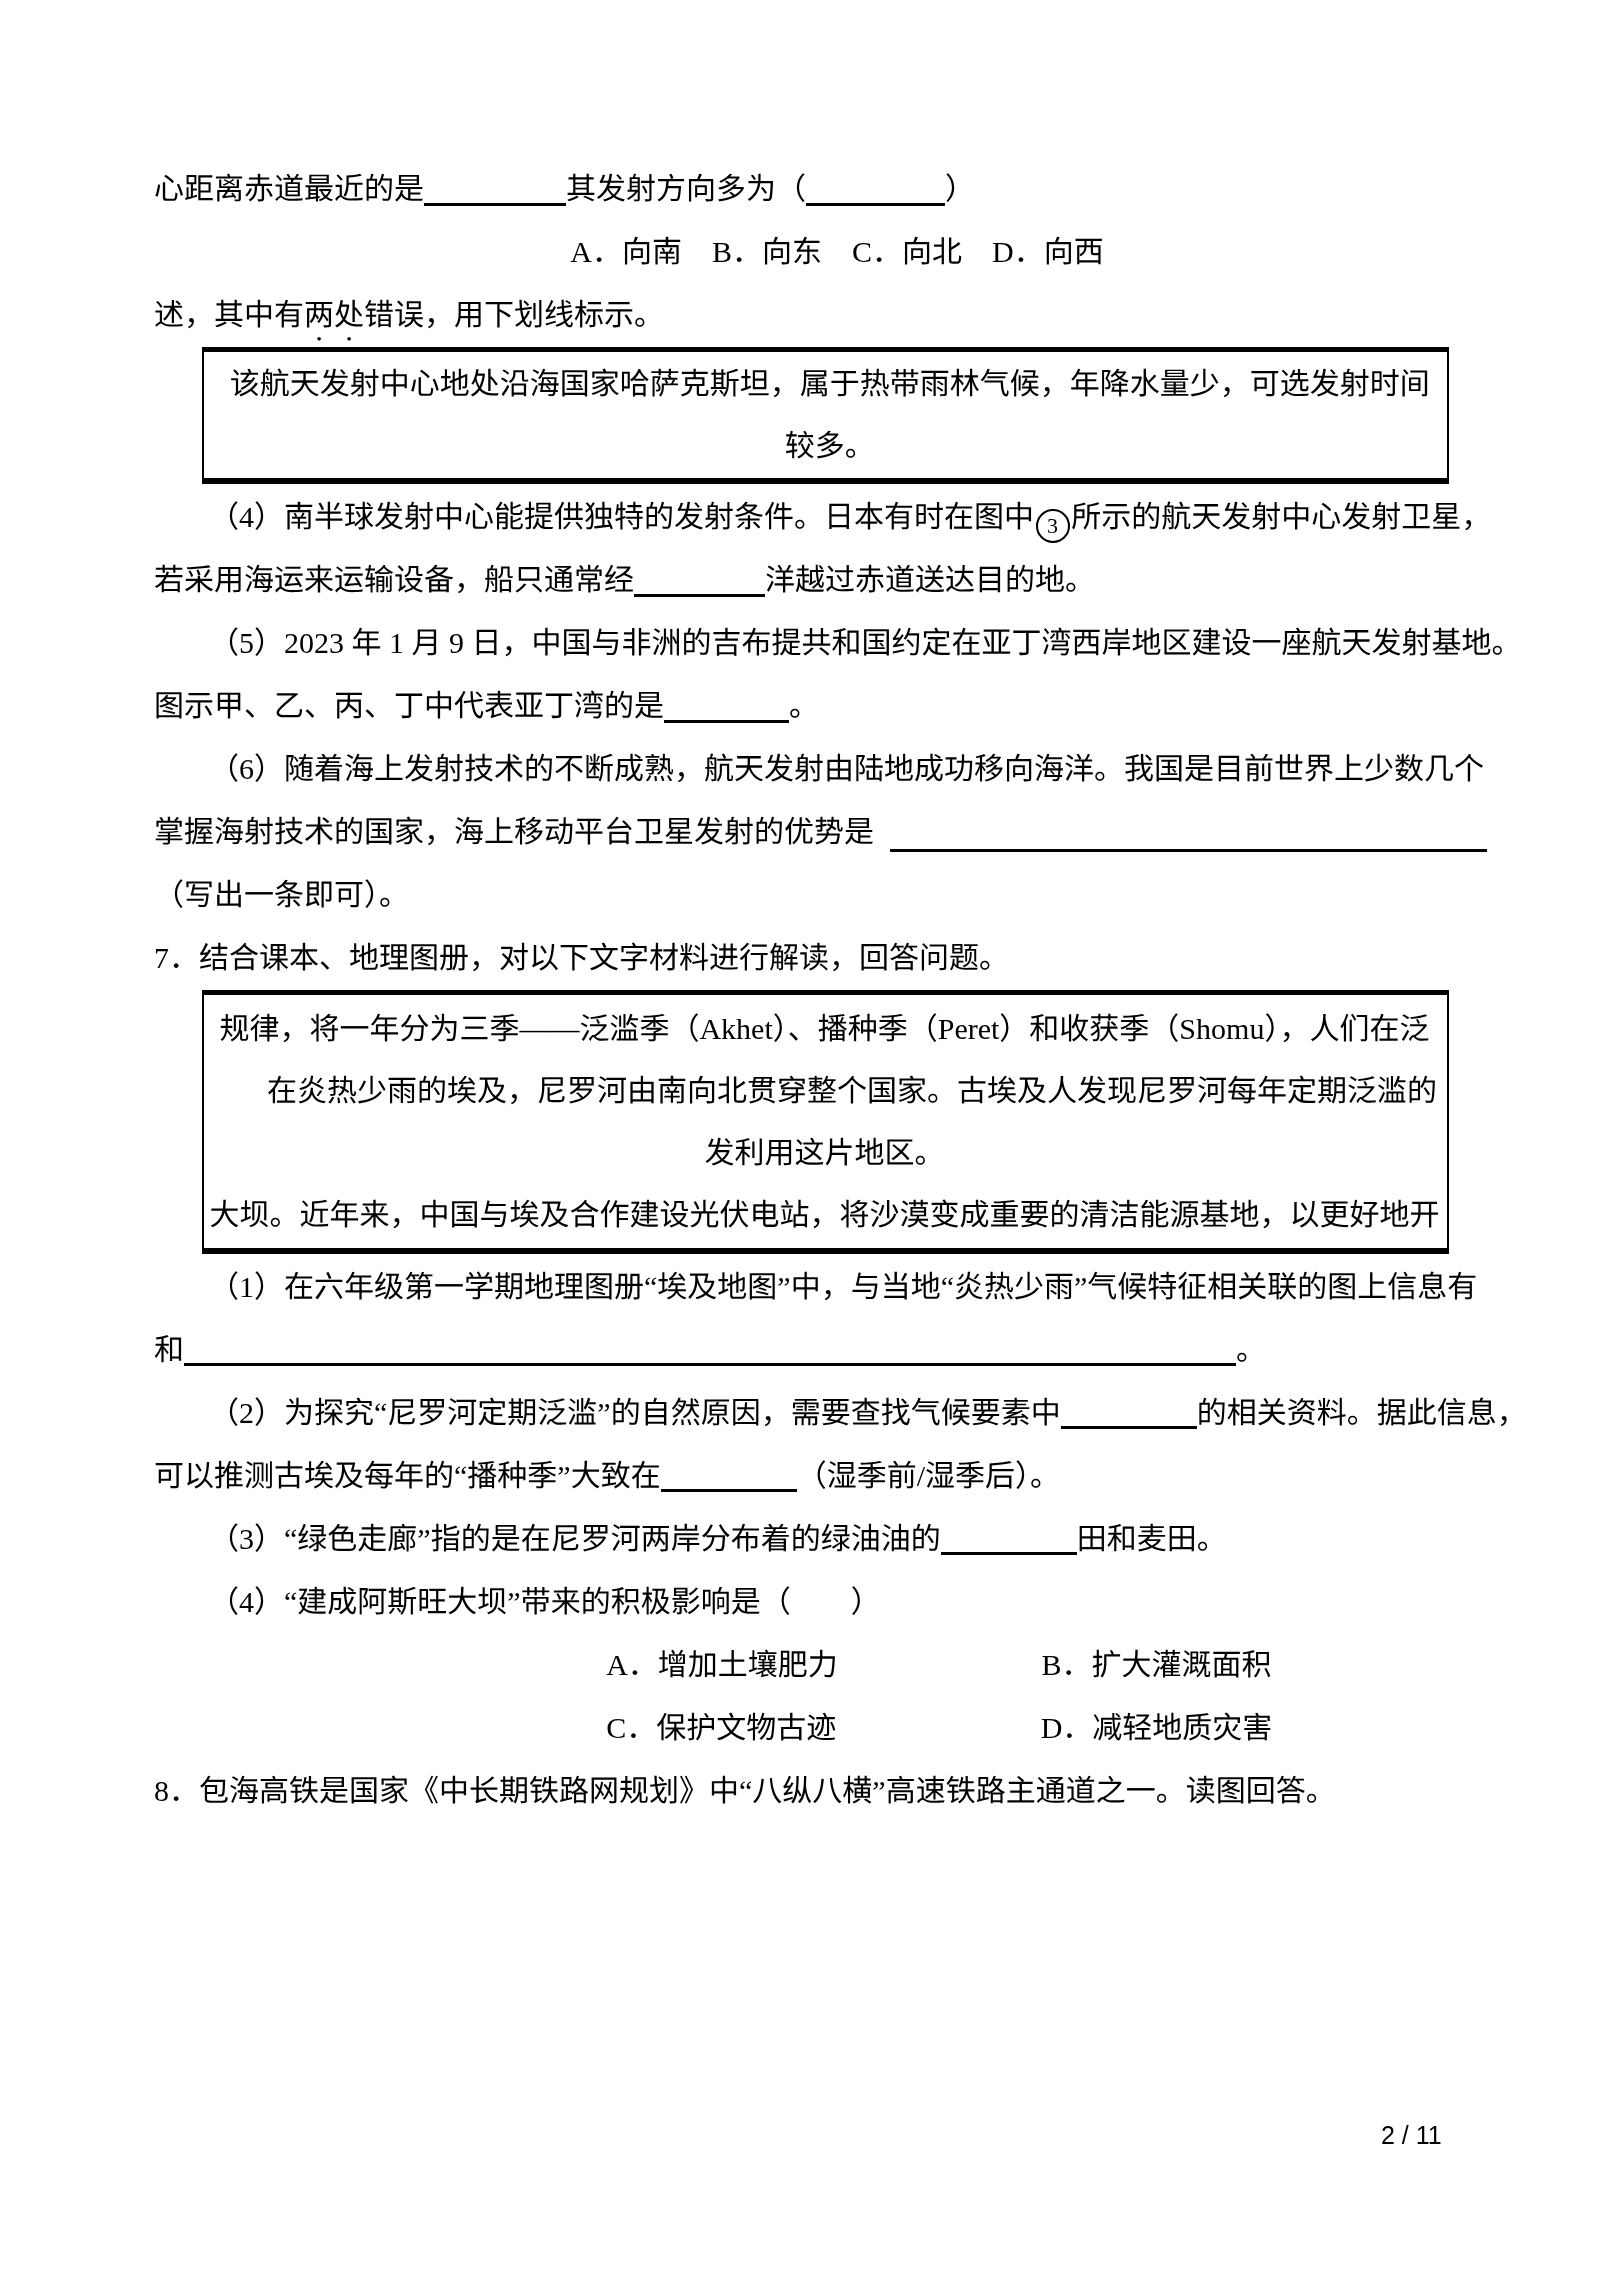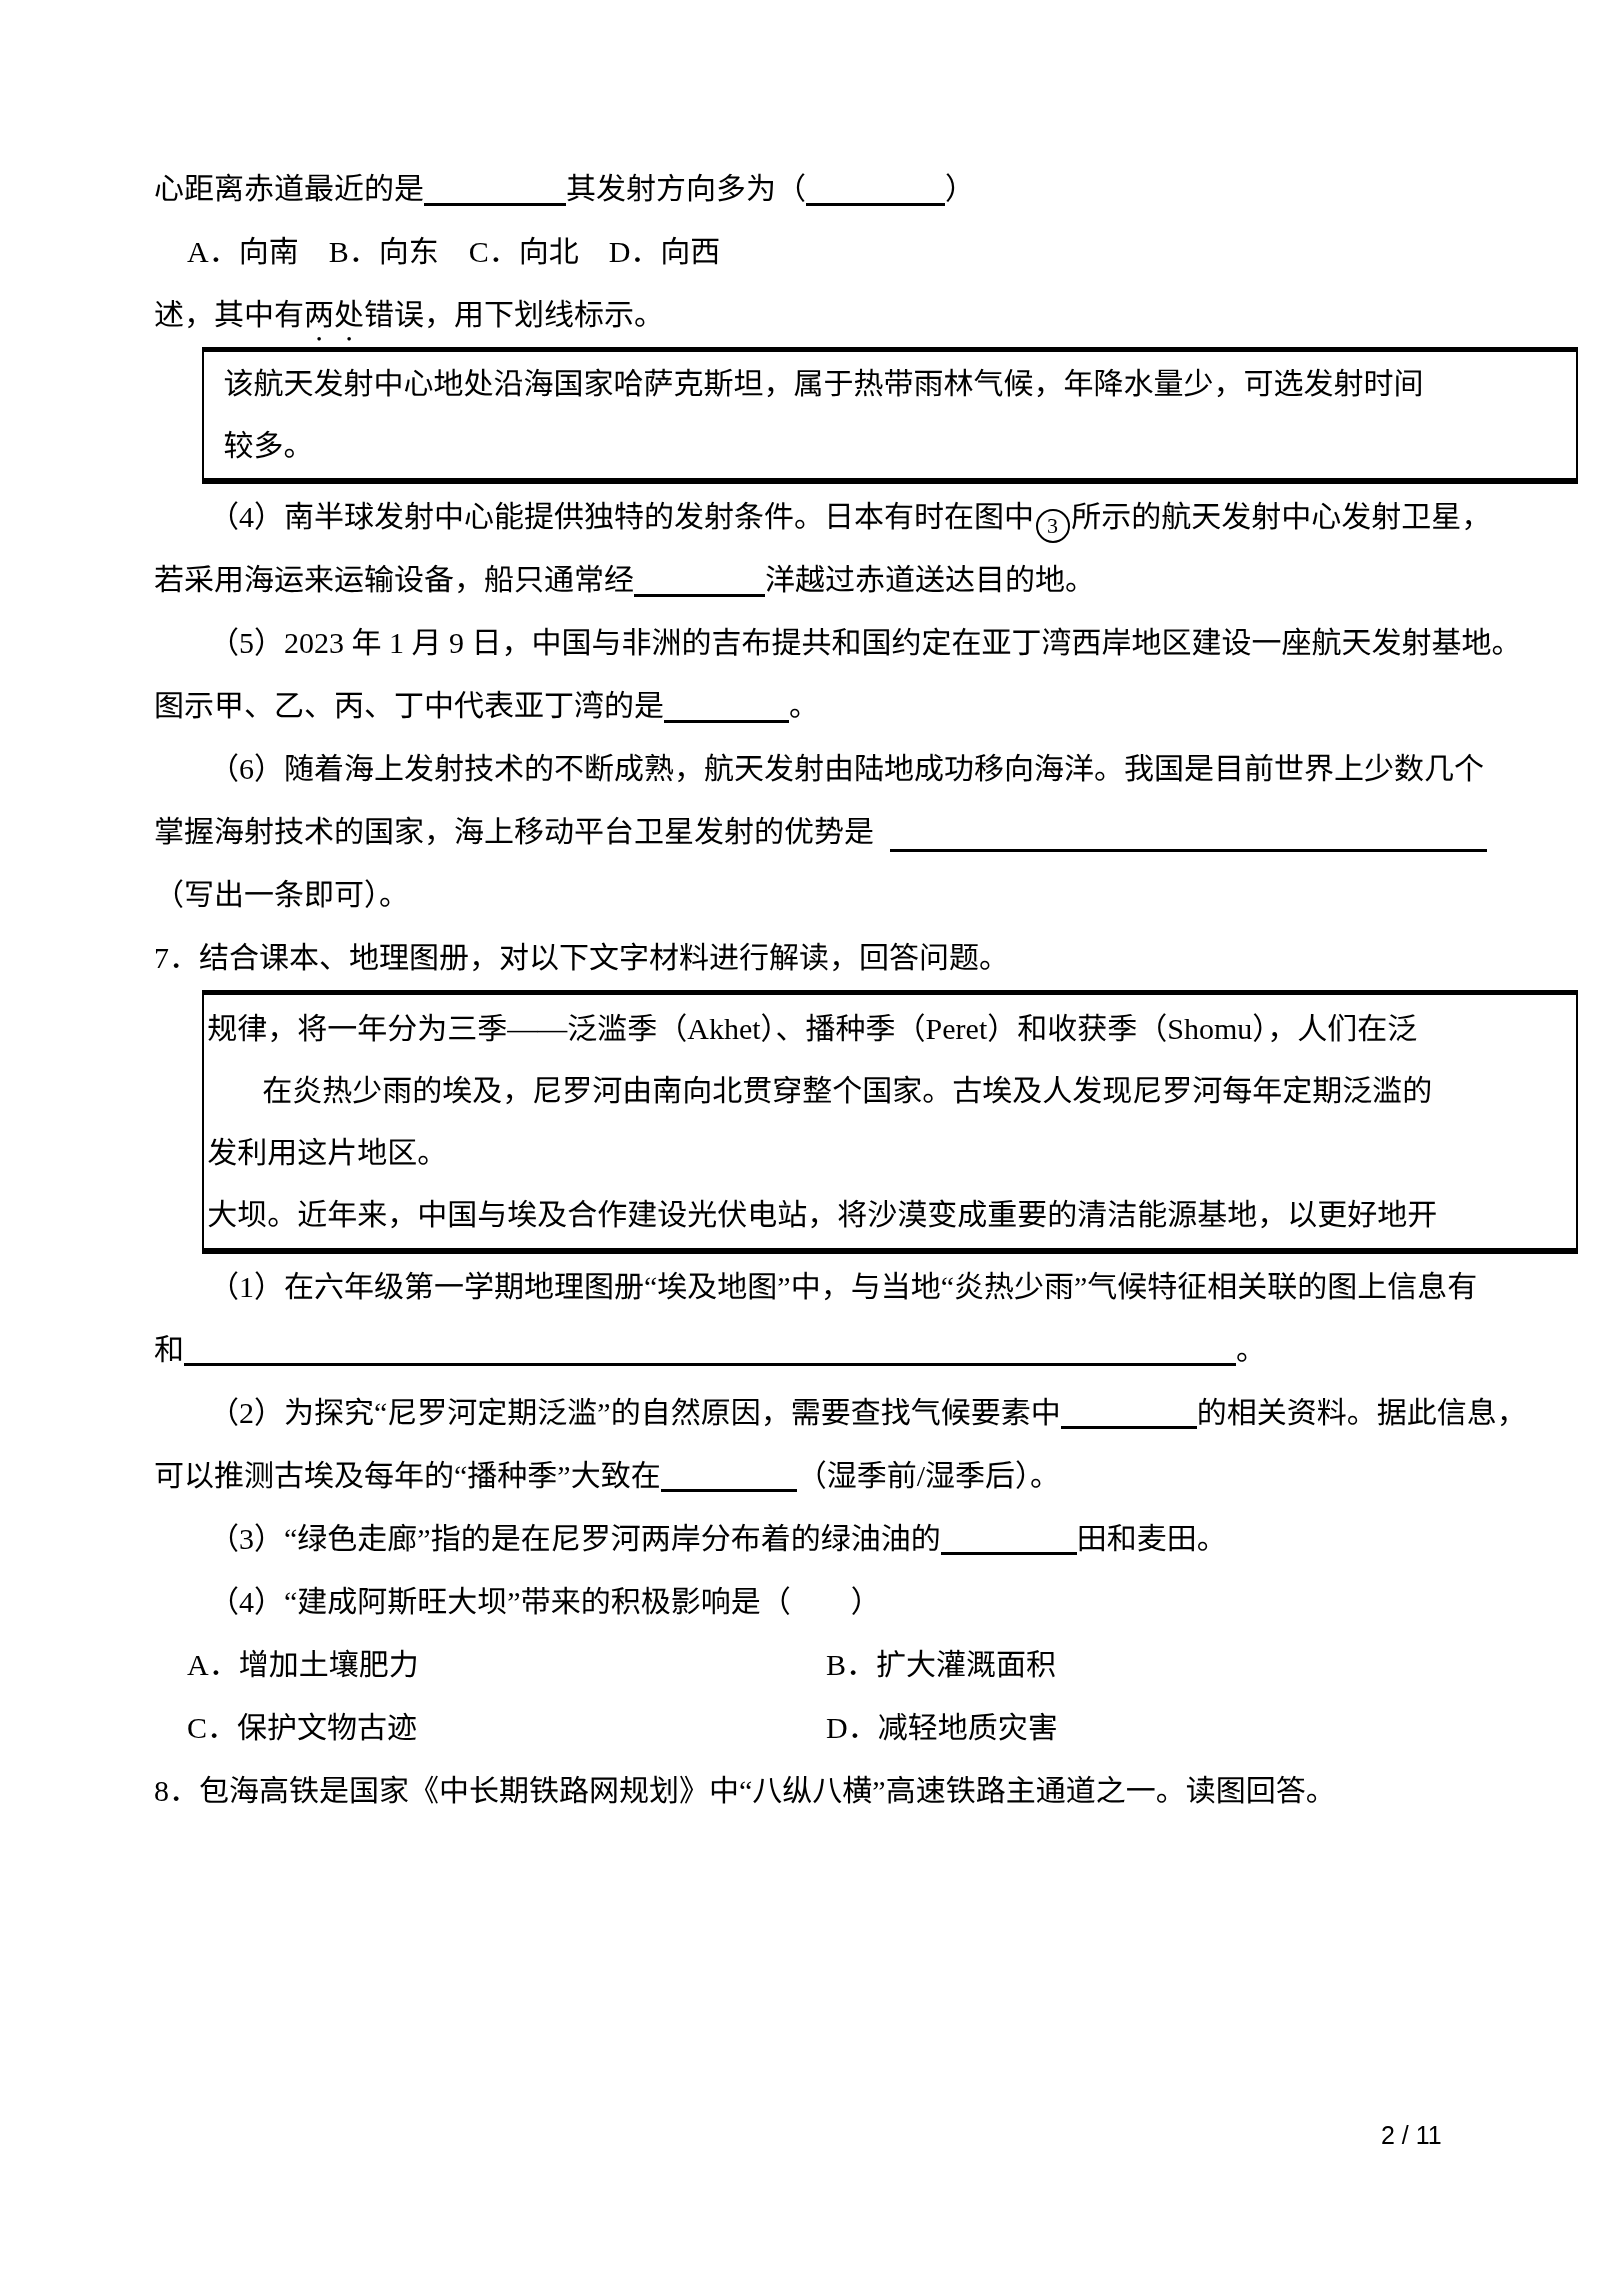--- a/index.html
+++ b/index.html
@@ -4,29 +4,29 @@
 <style>
   html,body{margin:0;padding:0;}
   body{
     width:1623px;height:2295px;position:relative;background:#ffffff;color:#000000;
     font-family:"Liberation Serif","DejaVu Serif",serif;
     font-size:30px;overflow:hidden;
   }
   .content{padding:157px 136px 0 154px;}
   .line{height:63px;line-height:63px;white-space:nowrap;}
   .ind2{padding-left:55px;}
-  .indopt{padding-left:33px;}
+  .indopt{padding-left:33px;text-align:center;}
   .flexline{display:flex;gap:16px;}
   .blank{display:inline-block;height:17.4px;border-bottom:3.8px solid #000;vertical-align:-6.5px;}
   .w230{width:125px}.w240{width:131px}.w250{width:136px}.w255{width:139px}
   .w260{width:142px}.w490{width:267px}.w1930{width:1052px}
   .fill{flex:1 1 auto;border-bottom:3.8px solid #000;align-self:stretch;margin-bottom:11px;}
   .mbox{
-    margin:1.1px 0 1.1px 48px;width:1376px;box-sizing:border-box;
-    border:2.7px solid #000;border-top-width:5.5px;border-bottom-width:6.5px;
+    margin:1.1px 0 1.1px 48px;width:1247px;box-sizing:border-box;
+    border:2.7px solid #000;border-top-width:5.5px;border-bottom-width:6.5px;text-align:center;
   }
   .mbox .line{height:62px;line-height:62px;}
   .box1{padding:1.1px 11px 1.1px 19.6px;}
   .box2{padding:2.2px 5.5px 2.2px 3.3px;}
   .circ{
     display:inline-block;width:34px;height:34px;box-sizing:border-box;
     border:2.2px solid #000;border-radius:50%;text-align:center;
     font-size:22px;line-height:29.4px;vertical-align:-5.5px;margin:0 1.6px;
   }
   .emdot{

